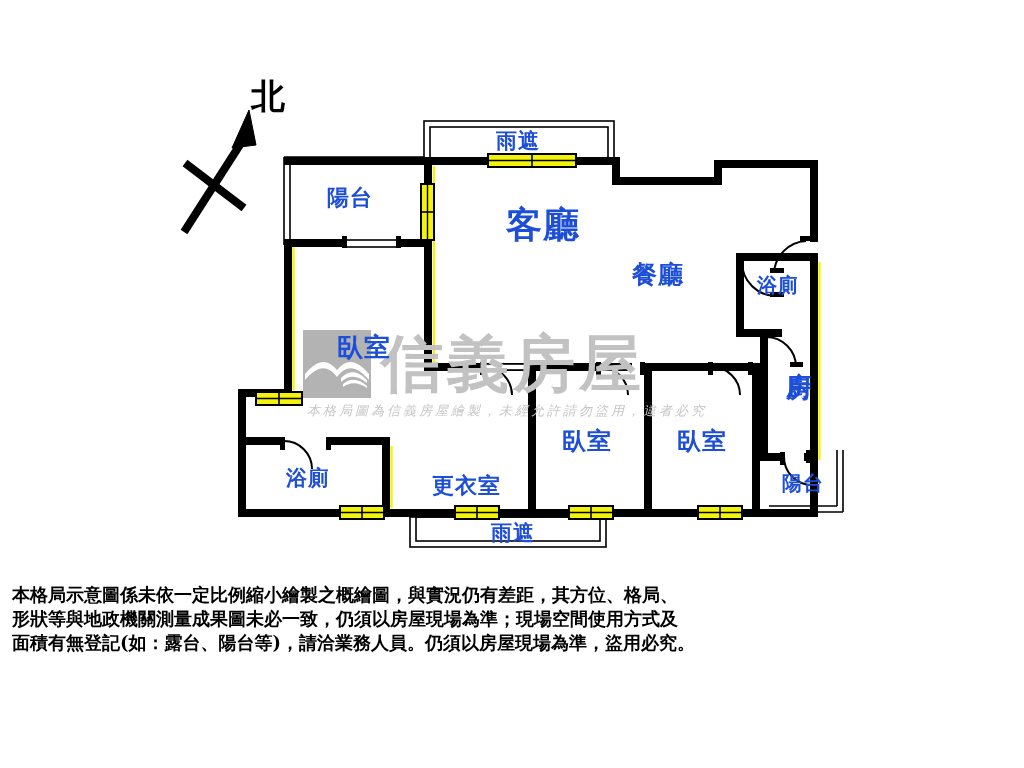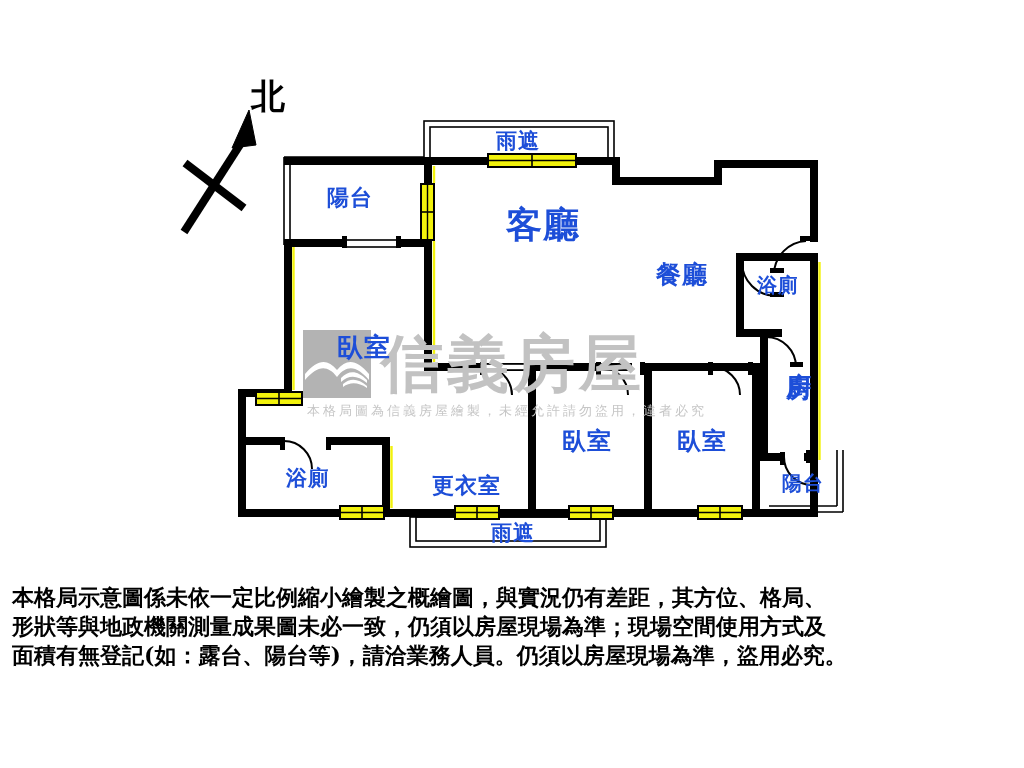--- a/index.html
+++ b/index.html
@@ -84,28 +84,29 @@
     line-height: 68px;
   }
   #wm-sub {
     margin-top: 4px;
     margin-left: 4px;
     font-family: "DejaVu Sans", "Liberation Sans", sans-serif;
     font-size: 13px;
     color: #c6c6c6;
     letter-spacing: 3px;
     white-space: nowrap;
+    font-style: italic;
   }
   #disclaimer {
     position: absolute;
     left: 12px;
     top: 583px;
     width: 1000px;
     font-family: "DejaVu Serif", "Liberation Serif", serif;
-    font-size: 22px;
+    font-size: 18px;
     font-weight: 700;
     line-height: 1.32;
     color: #000000;
     text-align: justify;
     letter-spacing: 0px;
     z-index: 6;
   }
   #disclaimer p { margin: 0; }
 </style>
 </head>
@@ -291,21 +292,21 @@
       <polygon points="249,110 232,148 256,145"></polygon>
       <line x1="185" y1="163" x2="244" y2="208" stroke-width="8" stroke-linecap="butt"></line>
     </g>
 
   </svg>
 
   <div class="room-label" style="left:327px; top:186px; font-size:22px;">陽台</div>
 
   <div class="room-label" style="left:506px; top:206px; font-size:36px;">客廳</div>
 
-  <div class="room-label" style="left:656px; top:262px; font-size:25px;">餐廳</div>
+  <div class="room-label" style="left:632px; top:262px; font-size:25px;">餐廳</div>
 
   <div class="room-label" style="left:757px; top:275px; font-size:20px;">浴廁</div>
 
   <div class="room-label vertical" style="left:785px; top:352px; font-size:25px;">廚房</div>
 
   <div class="room-label" style="left:337px; top:334px; font-size:26px;">臥室</div>
 
   <div class="room-label" style="left:286px; top:467px; font-size:21px;">浴廁</div>
 
   <div class="room-label" style="left:432px; top:474px; font-size:22px;">更衣室</div>

